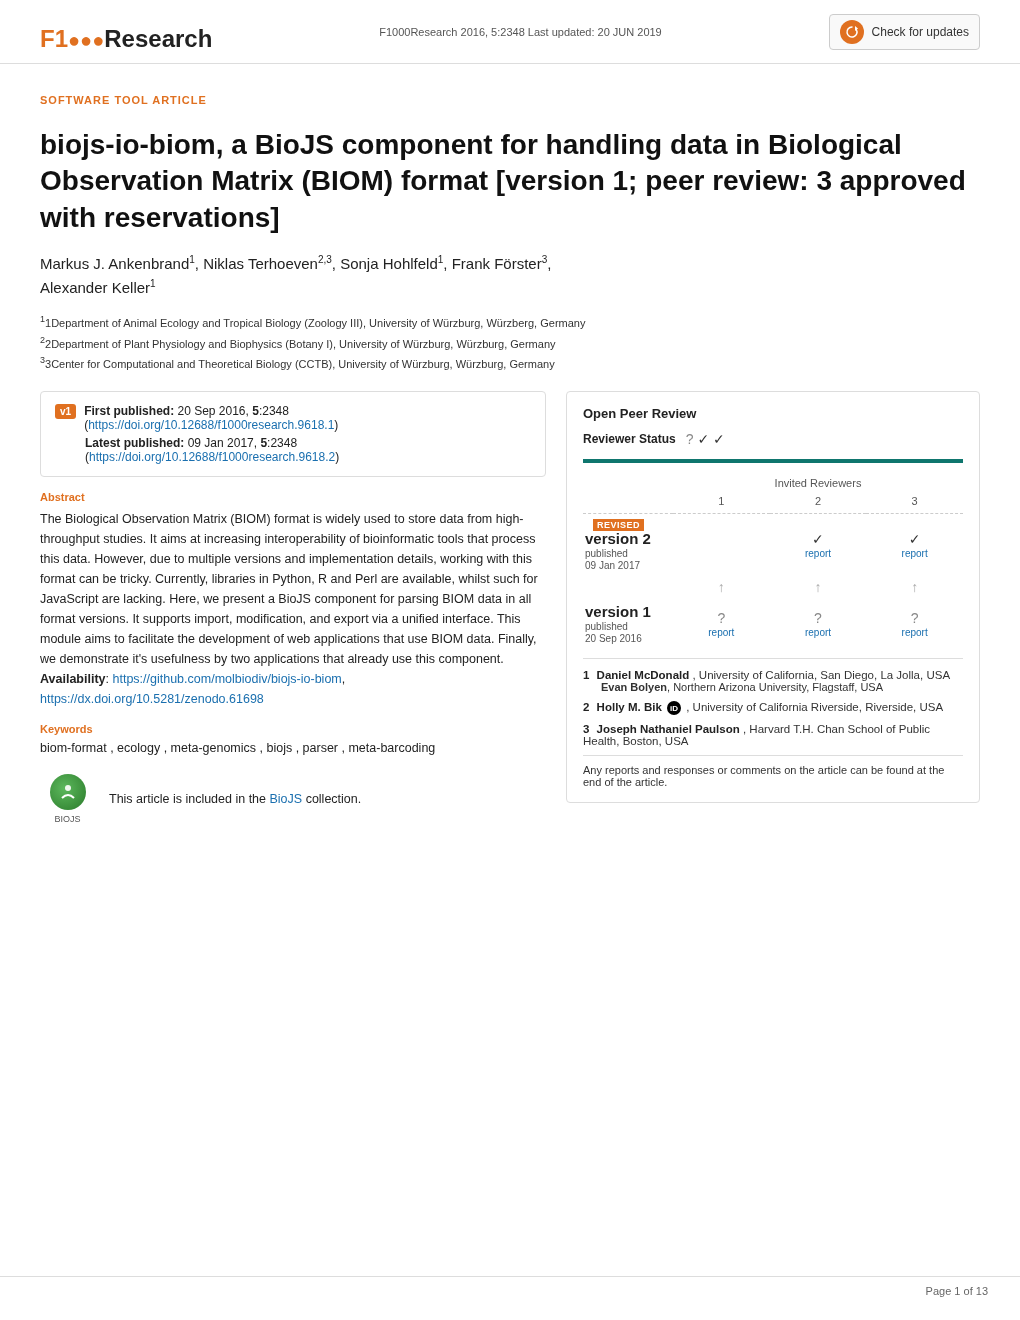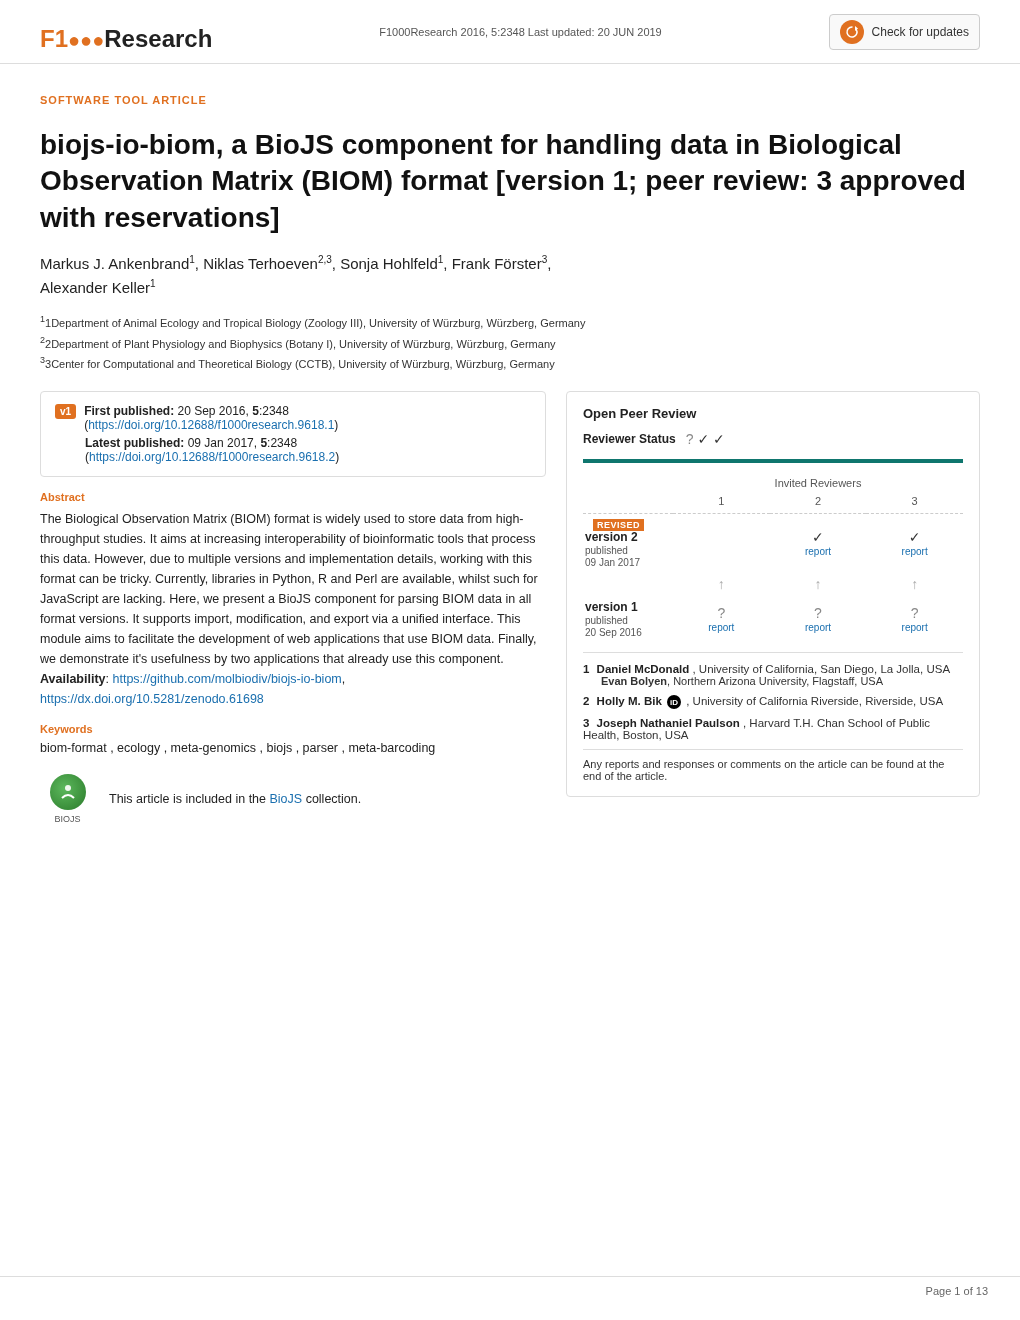--- a/index.html
+++ b/index.html
@@ -266,21 +266,21 @@
       font-weight: bold;
       border-radius: 0;
       padding: 1px 4px;
       letter-spacing: 0.5px;
       margin-left: 8px;
     }
     .check-mark { color: #333; font-size: 14px; }
     .question-mark { color: #888; font-size: 14px; }
     .up-arrow { color: #aaa; font-size: 14px; }
     .report-link { color: #1a6faf; font-size: 10px; text-decoration: none; }
-    .version-label { font-size: 12px; font-weight: bold; color: #222; }
+    .version-label { font-size: 15px; font-weight: bold; color: #222; }
     .pub-date { font-size: 10px; color: #555; }
     .table-divider { border-top: 1px dashed #ccc; }
     
     .reviewer-list {
       margin-top: 10px;
       font-size: 11.5px;
       border-top: 1px solid #ddd;
       padding-top: 10px;
     }
     .reviewer-item {

